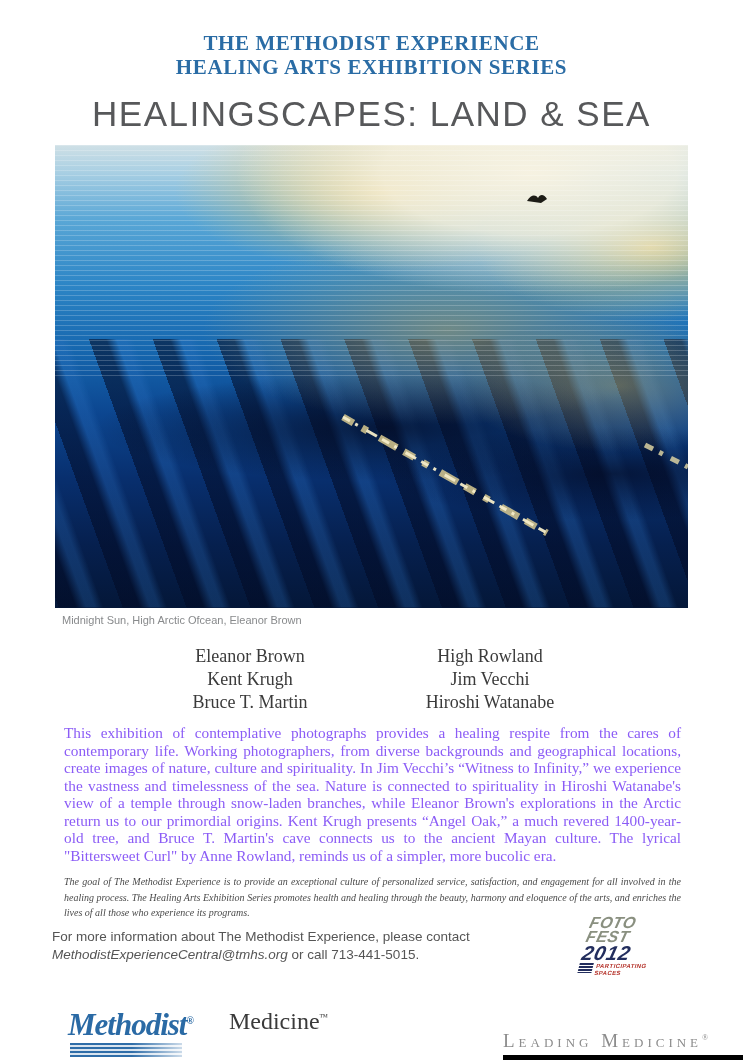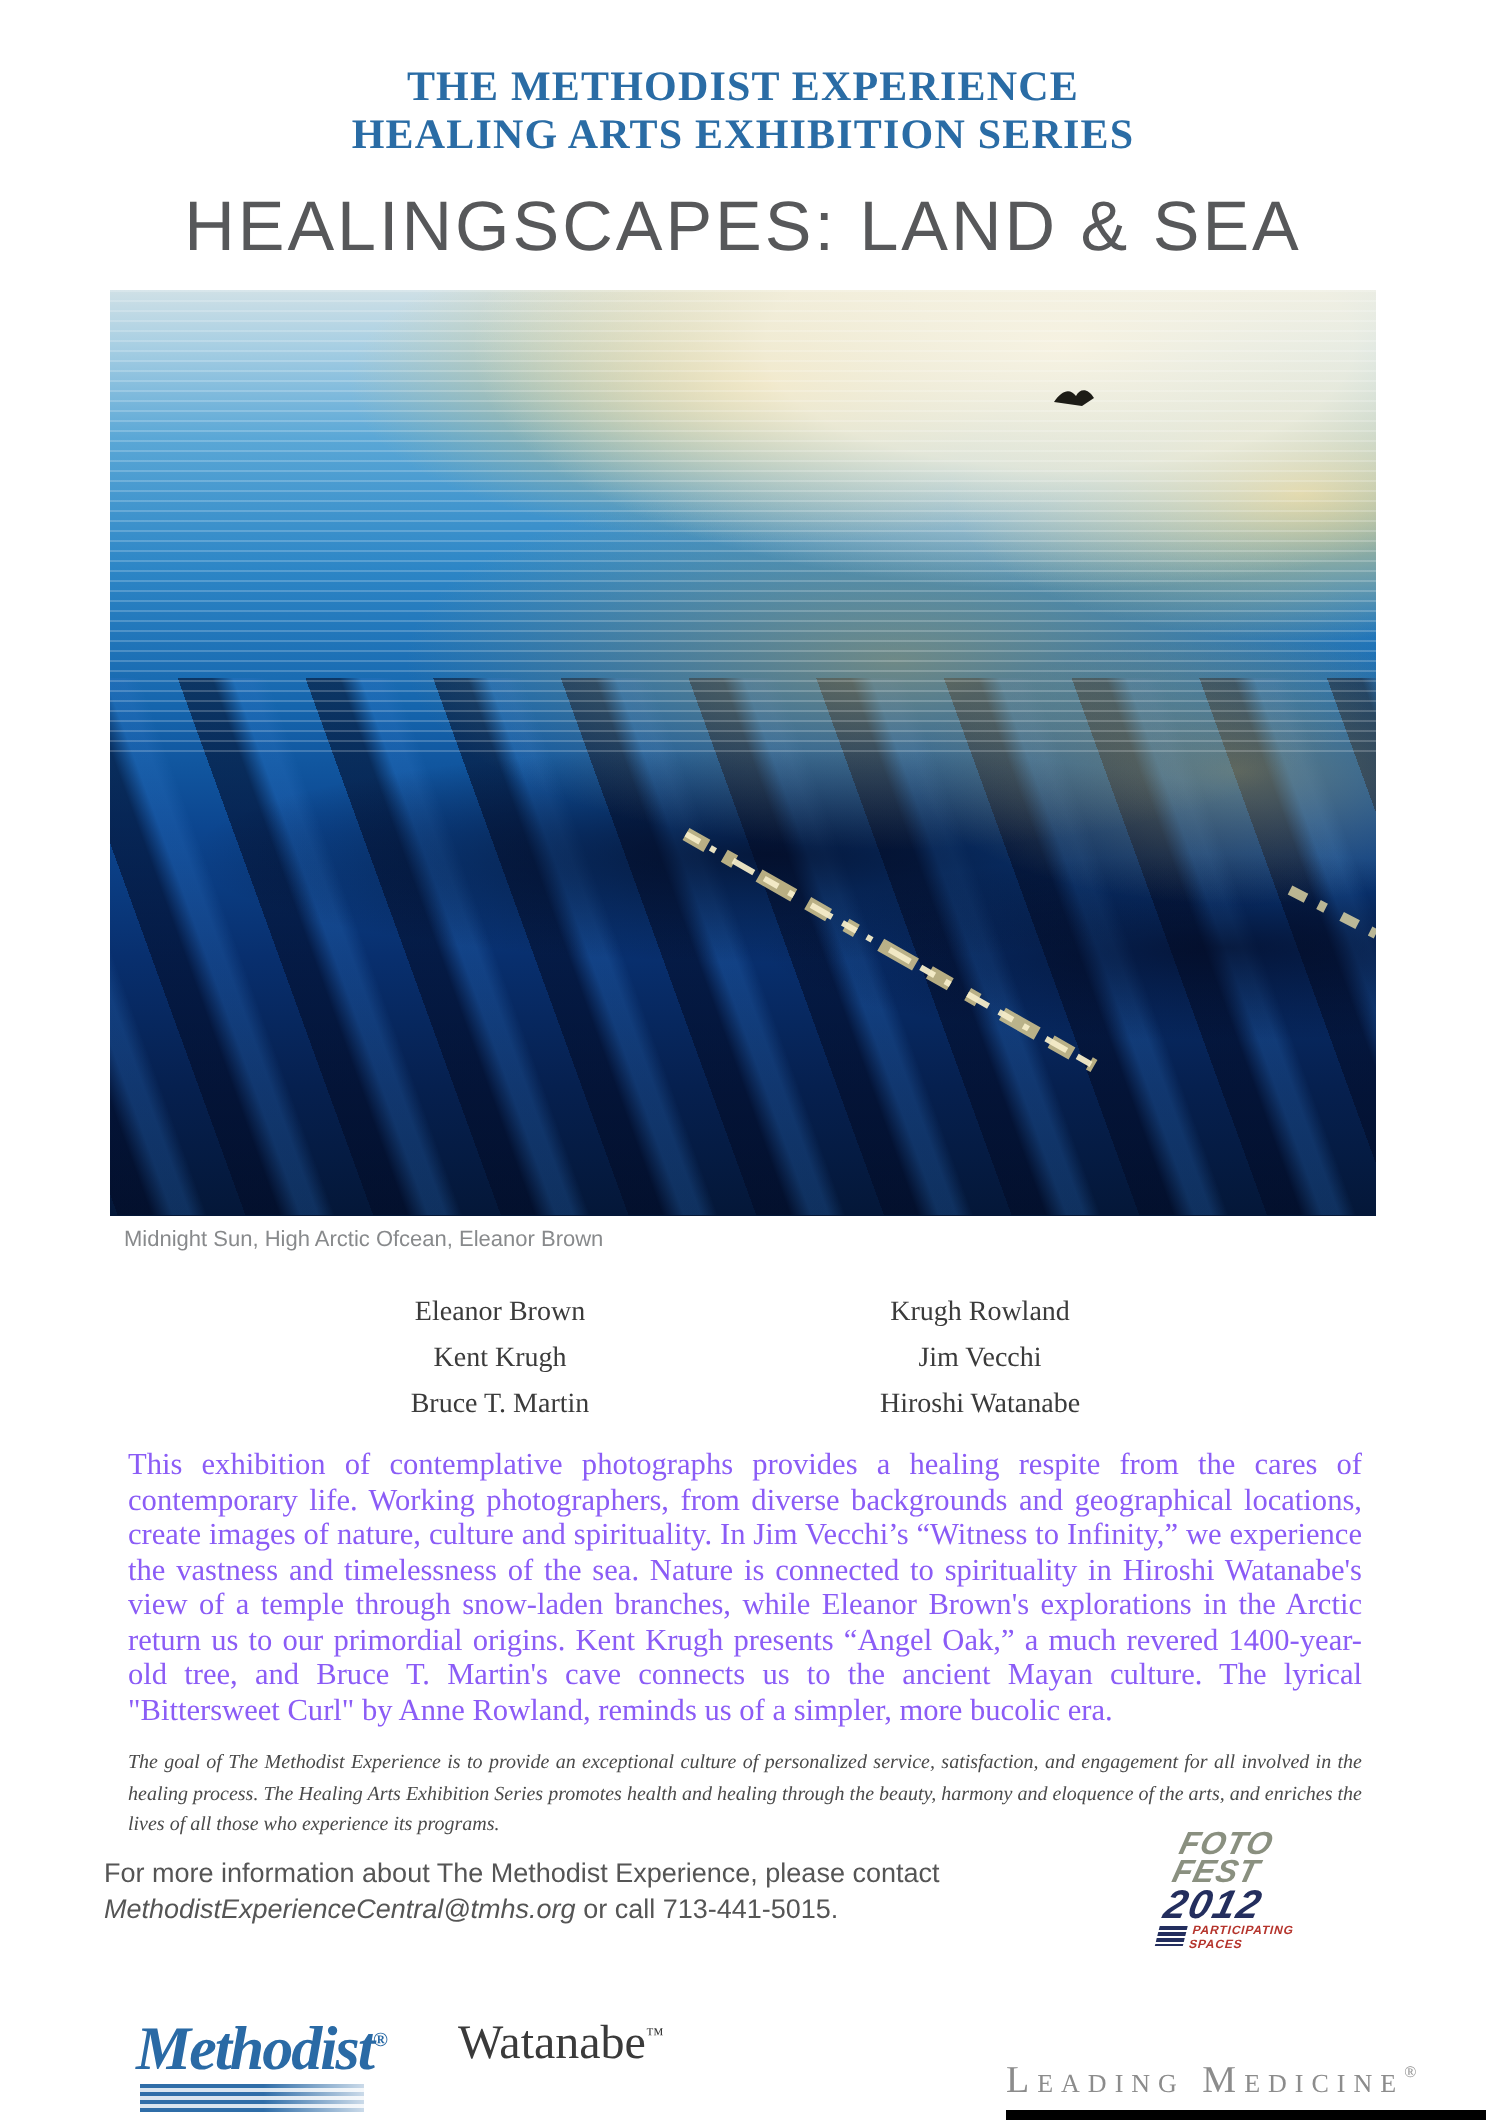--- a/index.html
+++ b/index.html
@@ -36,21 +36,21 @@
       linear-gradient(180deg, #cfe0e6 0%, #a8cfe3 6%, #5aa7d6 16%, #2d86c6 30%, #1565ad 45%, #0c4690 58%, #082f6e 72%, #06204f 86%, #041738 100%);
   }
   .photo svg.overlay { position:absolute; left:0; top:0; width:100%; height:100%; }
 
   
   .caption { position:absolute; left:62px; top:614px;
     font-family:"Liberation Sans", sans-serif; font-size:11px; color:#888a8c; }
 
   
   .artists { position:absolute; left:130px; top:645px; width:480px; display:flex;
-    font-size:14px; line-height:23px; color:#3b3b3b; }
+    font-size:18px; line-height:23px; color:#3b3b3b; }
   .artists .col { width:50%; text-align:center; }
 
   
   .body-text { position:absolute; left:64px; top:724px; width:617px;
     font-size:15.3px; line-height:17.5px; color:#8b5cf6; text-align:justify; }
 
   
   .mission { position:absolute; left:64px; top:874px; width:617px;
     font-size:10px; line-height:15.6px; color:#4a4a4a; font-style:italic; text-align:justify; }
 
@@ -119,21 +119,21 @@
 
   <div class="caption">Midnight Sun, High Arctic Ofcean, Eleanor Brown</div>
 
   <div class="artists">
     <div class="col">
       <div>Eleanor Brown</div>
       <div>Kent Krugh</div>
       <div>Bruce T. Martin</div>
     </div>
     <div class="col">
-      <div>Krugh Rowland</div>
+      <div>High Rowland</div>
       <div>Jim Vecchi</div>
       <div>Hiroshi Watanabe</div>
     </div>
   </div>
 
   <div class="body-text">This exhibition of contemplative photographs provides a healing respite from the cares of contemporary life. Working photographers, from diverse backgrounds and geographical locations, create images of nature, culture and spirituality. In Jim Vecchi’s “Witness to Infinity,” we experience the vastness and timelessness of the sea. Nature is connected to spirituality in Hiroshi Watanabe's view of a temple through snow-laden branches, while Eleanor Brown's explorations in the Arctic return us to our primordial origins. Kent Krugh presents “Angel Oak,” a much revered 1400-year-old tree, and Bruce T. Martin's cave connects us to the ancient Mayan culture. The lyrical "Bittersweet Curl" by Anne Rowland, reminds us of a simpler, more bucolic era.</div>
 
   <div class="mission">The goal of The Methodist Experience is to provide an exceptional culture of personalized service, satisfaction, and engagement for all involved in the healing process. The Healing Arts Exhibition Series promotes health and healing through the beauty, harmony and eloquence of the arts, and enriches the lives of all those who experience its programs.</div>
 
   <div class="contact">
@@ -153,21 +153,21 @@
       </div>
     </div>
   </div>
 
   <div class="methodist-logo">
     <div class="brand-wrap">
       <div class="brand"><span>Methodist</span><sup>®</sup></div>
       <div class="brand-stripes"></div>
     </div>
     <div class="hospital">
-      <div class="l2"><span>Watanabe</span><sup>™</sup></div>
+      <div class="l2"><span>Medicine</span><sup>™</sup></div>
     </div>
   </div>
 
   <div class="tagline-wrap">
     <span class="tagline"><span>Leading Medicine</span><sup>®</sup></span>
   </div>
 
 </div>
 
 </body></html>

